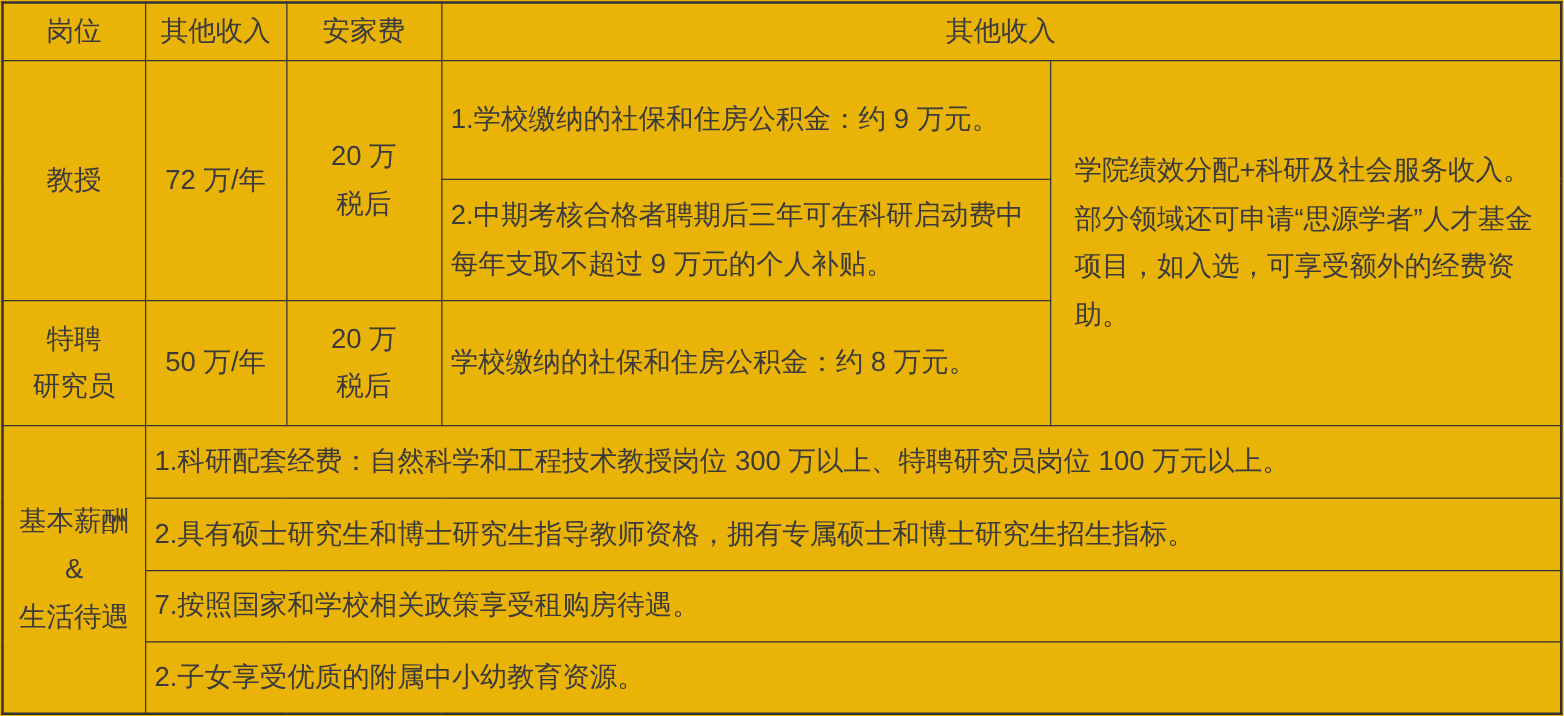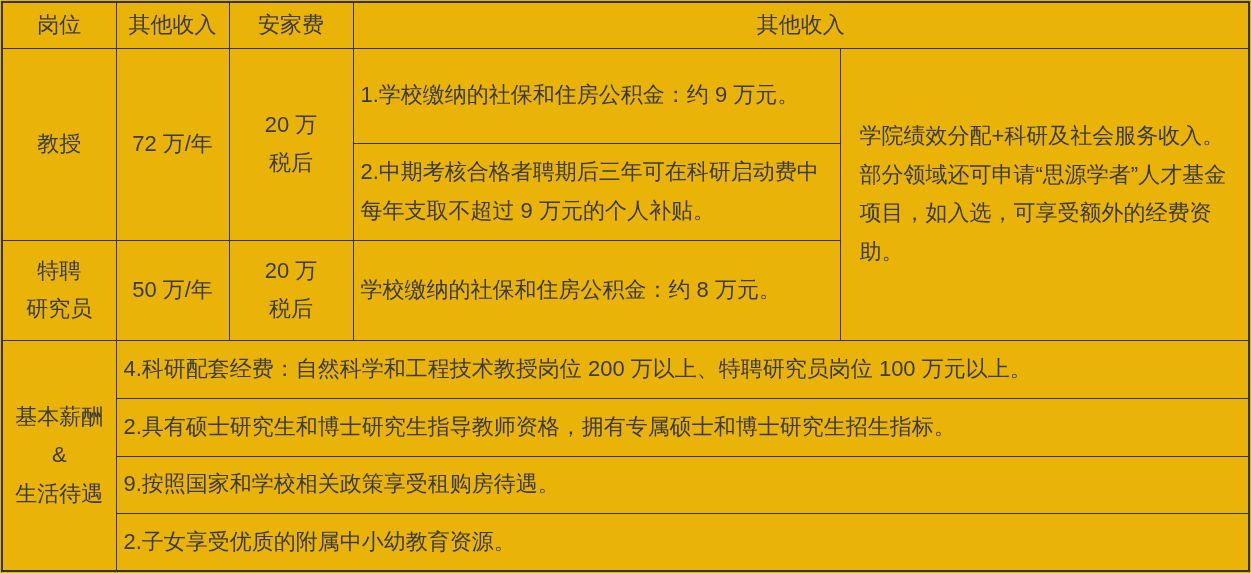--- a/index.html
+++ b/index.html
@@ -92,26 +92,26 @@
         </td>
         <td class="c-left">学校缴纳的社保和住房公积金：约 8 万元。</td>
       </tr>
 
       <tr class="h-benefit1">
         <td class="c-center bold" rowspan="4">
           <span class="line">基本薪酬</span>
           <span class="line">&amp;</span>
           <span class="line">生活待遇</span>
         </td>
-        <td class="c-left" colspan="4">4.科研配套经费：自然科学和工程技术教授岗位 200 万以上、特聘研究员岗位 100 万元以上。</td>
+        <td class="c-left" colspan="4">1.科研配套经费：自然科学和工程技术教授岗位 300 万以上、特聘研究员岗位 100 万元以上。</td>
       </tr>
       <tr class="h-benefit2">
         <td class="c-left" colspan="4">2.具有硕士研究生和博士研究生指导教师资格，拥有专属硕士和博士研究生招生指标。</td>
       </tr>
       <tr class="h-benefit3">
-        <td class="c-left" colspan="4">9.按照国家和学校相关政策享受租购房待遇。</td>
+        <td class="c-left" colspan="4">7.按照国家和学校相关政策享受租购房待遇。</td>
       </tr>
       <tr class="h-benefit4">
         <td class="c-left" colspan="4">2.子女享受优质的附属中小幼教育资源。</td>
       </tr>
     </tbody>
   </table>
 </div>
 
 </body></html>

